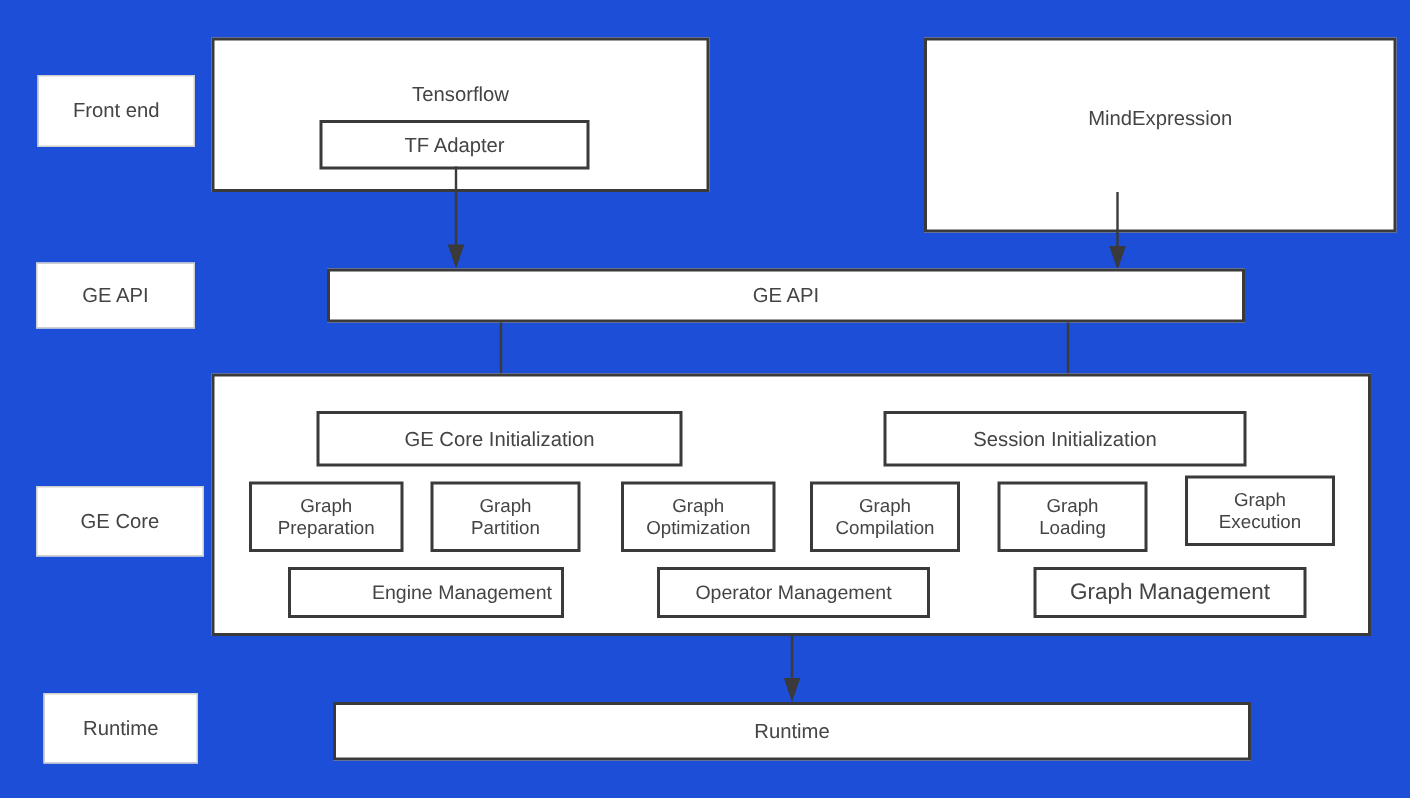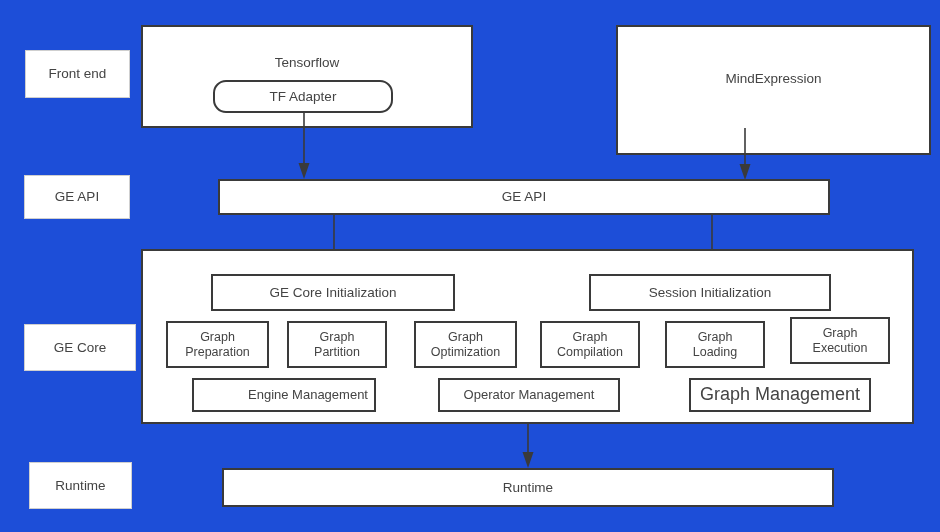--- a/index.html
+++ b/index.html
@@ -74,21 +74,21 @@
   <div class="box label-box" style="left:24px; top:324px; width:112px; height:47px;">
     <span>GE Core</span>
   </div>
 
   <div class="box label-box" style="left:29px; top:462px; width:103px; height:47px;">
     <span>Runtime</span>
   </div>
 
   <div class="box container-box" style="left:141px; top:25px; width:332px; height:103px;">
     <div class="group-title" style="top:28px;">Tensorflow</div>
-    <div class="box inner" style="left:70px; top:53px; width:180px; height:33px; font-size:13.5px;border-radius:13px;">
+    <div class="box inner" style="left:70px; top:53px; width:180px; height:33px; font-size:13.5px;">
       <span>TF Adapter</span>
     </div>
   </div>
 
   <div class="box container-box" style="left:587px; top:25px; width:315px; height:130px;margin-left:29px;">
     <div class="group-title" style="top:44px;">MindExpression</div>
   </div>
 
   <div class="arrow" style="left:297px; top:111px; width:14px; height:70px;">
     <svg width="14" height="70" viewBox="0 0 14 70">
@@ -158,21 +158,21 @@
 Execution</span>
     </div>
 
     
     <div class="box inner" style="left:49px; top:127px; width:184px; height:34px; font-size:13px;padding-left:48px;">
       <span>Engine Management</span>
     </div>
     <div class="box inner" style="left:295px; top:127px; width:182px; height:34px; font-size:13px;">
       <span>Operator Management</span>
     </div>
-    <div class="box inner" style="left:546px; top:127px; width:182px; height:34px; font-size:18px;">
+    <div class="box inner" style="left:546px; top:127px; width:182px; height:34px; font-size:15px;">
       <span>Graph Management</span>
     </div>
   </div>
 
   <div class="arrow" style="left:521px; top:424px; width:14px; height:46px;">
     <svg width="14" height="46" viewBox="0 0 14 46">
       <line x1="7" y1="0" x2="7" y2="34" stroke="#3a3a3a" stroke-width="1.6"></line>
       <polygon points="7,44 1.5,28 12.5,28" fill="#3a3a3a"></polygon>
     </svg>
   </div>

